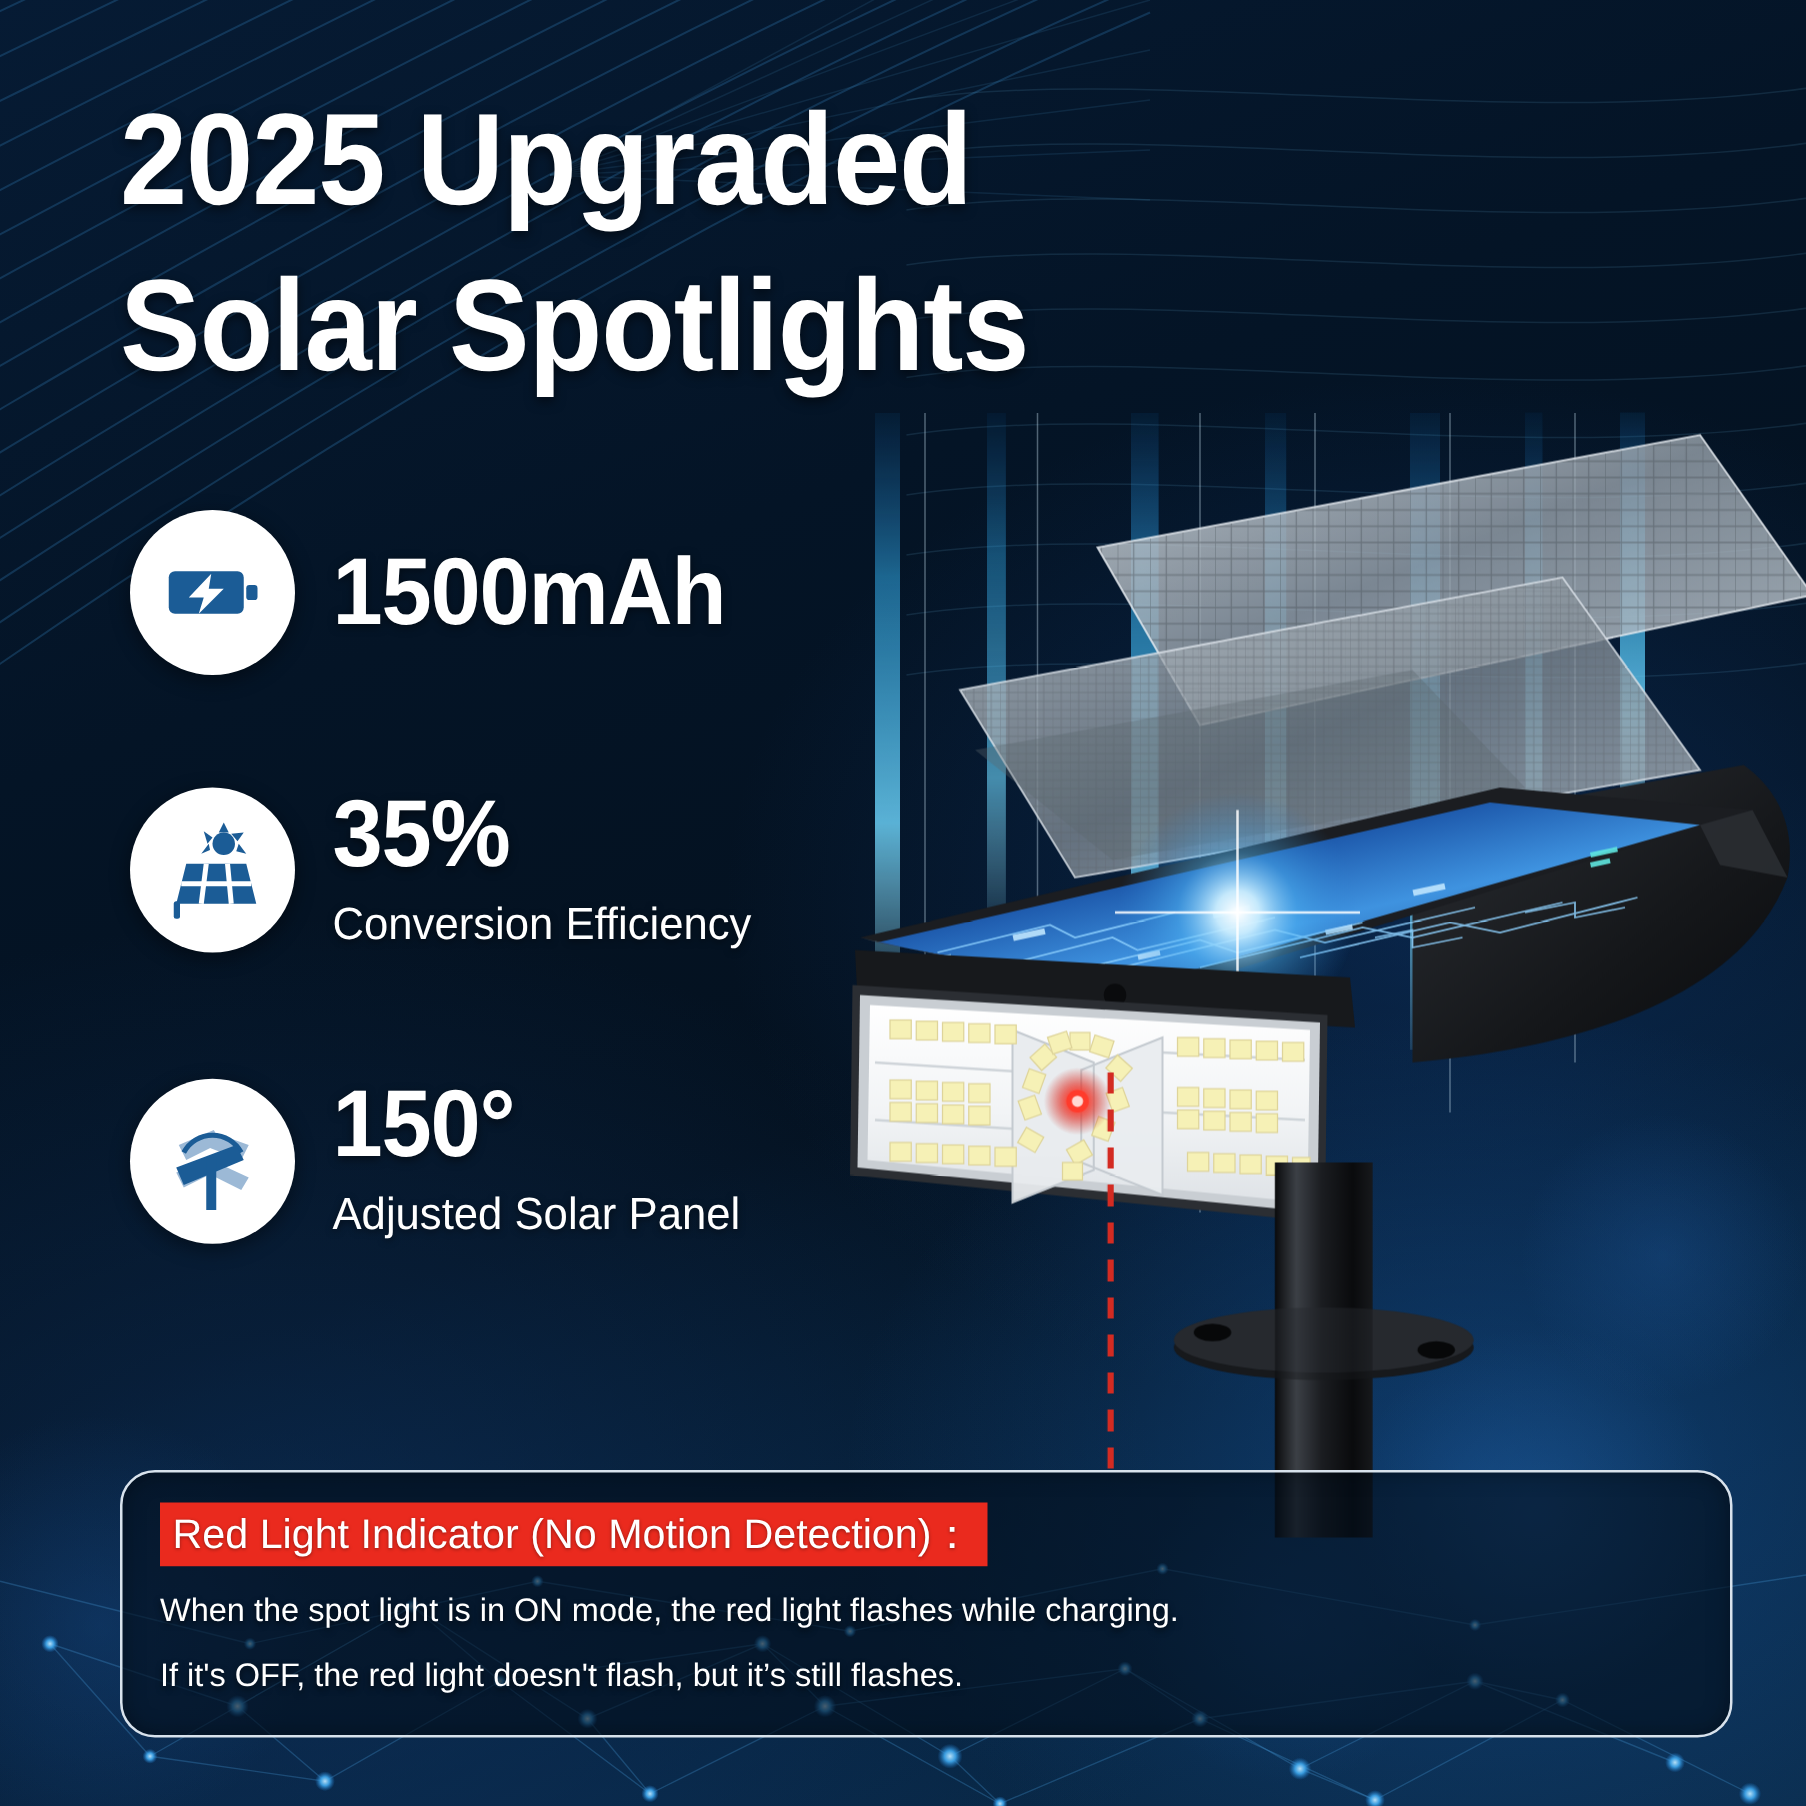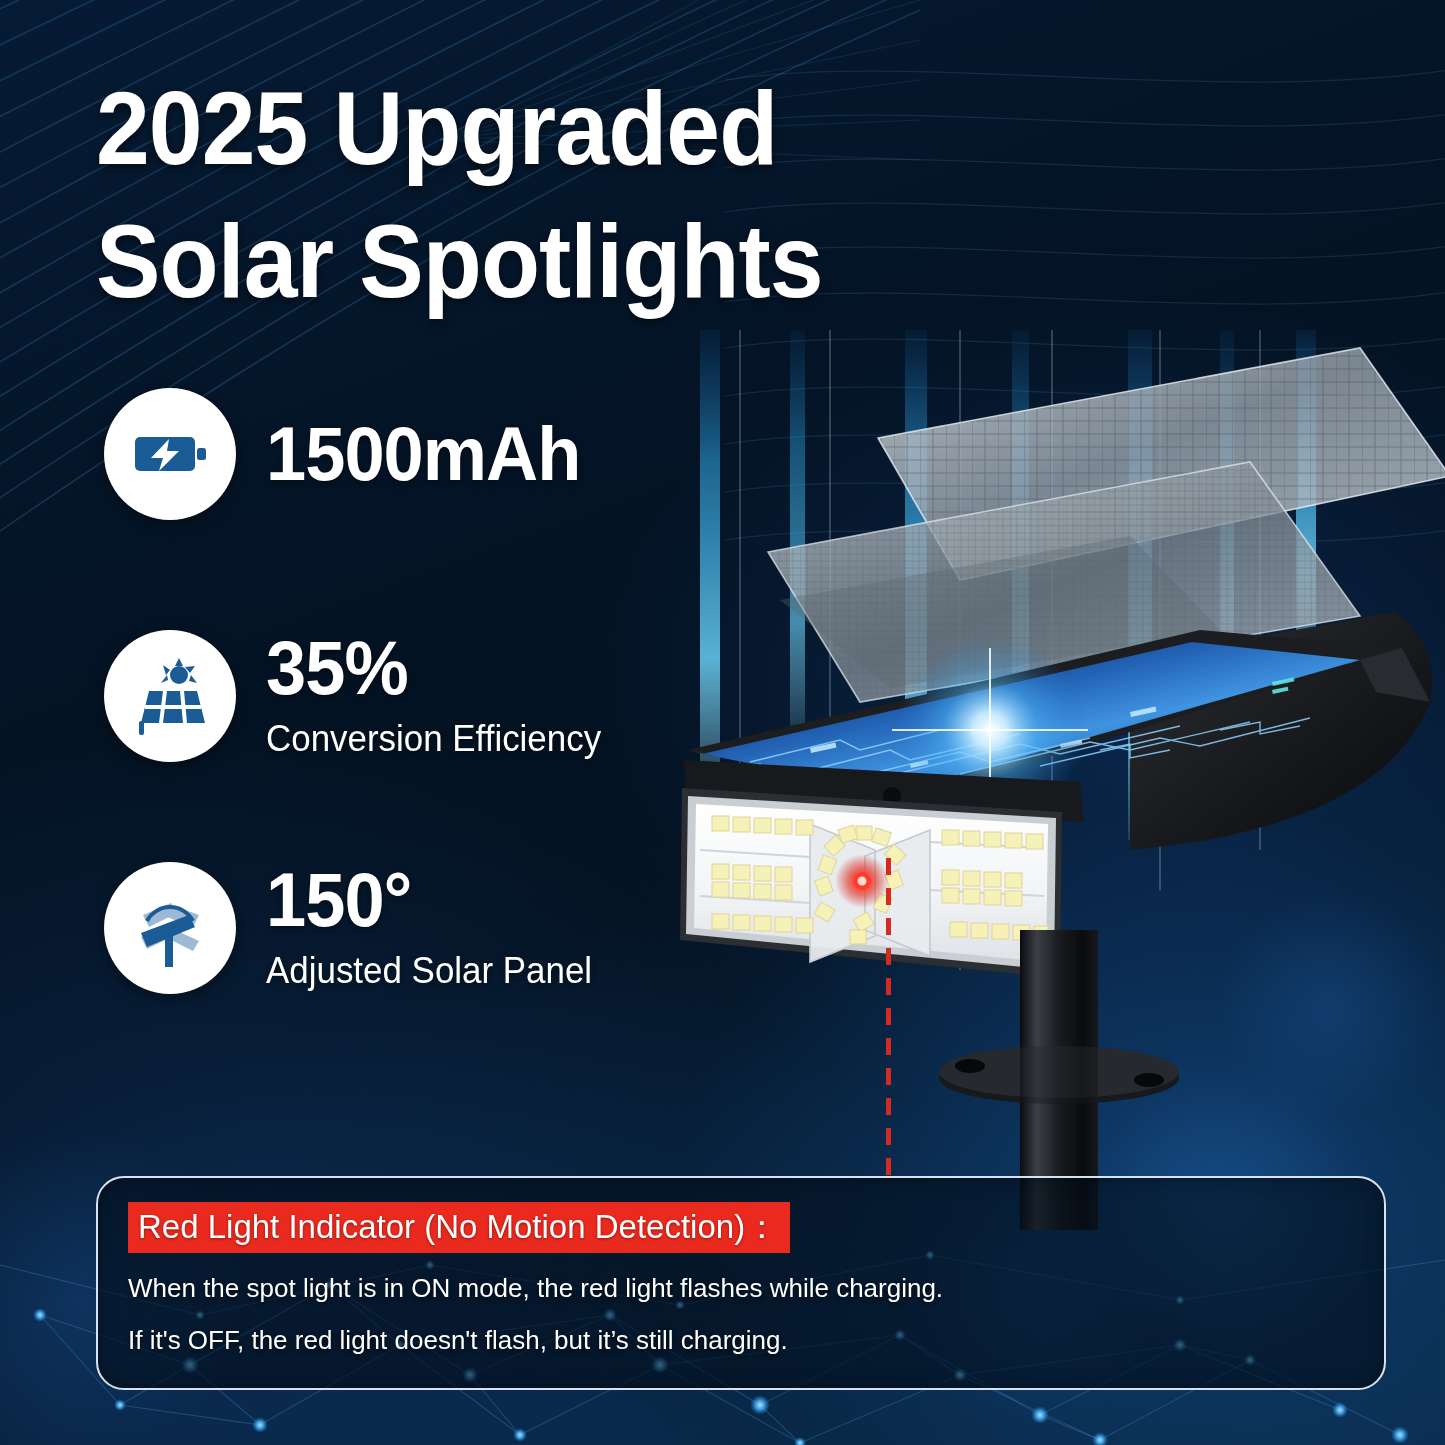--- a/index.html
+++ b/index.html
@@ -461,21 +461,21 @@
         <ellipse cx="399" cy="742" rx="120" ry="26" fill="#26292e"></ellipse>
         <ellipse cx="310" cy="736" rx="15" ry="7" fill="#070809"></ellipse>
         <ellipse cx="489" cy="750" rx="15" ry="7" fill="#070809"></ellipse>
         <rect x="360" y="600" width="78" height="300" fill="url(#poleg)" opacity=".55"></rect>
       </g>
     </svg>
   </div>
 
   <div class="dashline"></div>
 
-  <div class="feature" style="left:104px; top:388px;">
+  <div class="feature" style="left:104px; top:408px;">
     <div class="fbadge">
       <svg width="86" height="86" viewBox="0 0 86 86">
         <rect x="8" y="26" width="60" height="34" rx="5" fill="#1b5c96"></rect>
         <rect x="70" y="37" width="9" height="12" rx="2.5" fill="#1b5c96"></rect>
         <path d="M42,28 L24,47 L36,47 L32,60 L52,40 L40,40 Z" fill="#ffffff"></path>
       </svg>
     </div>
     <div class="ftext">
       <div class="fvalue">1500mAh</div>
     </div>
@@ -502,21 +502,21 @@
         </g>
         <rect x="12" y="68" width="5" height="14" rx="2" fill="#1b5c96"></rect>
       </svg>
     </div>
     <div class="ftext">
       <div class="fvalue">35%</div>
       <div class="fsub">Conversion Efficiency</div>
     </div>
   </div>
 
-  <div class="feature" style="left:104px; top:862px;">
+  <div class="feature" style="left:104px; top:862px;align-items:flex-end;">
     <div class="fbadge">
       <svg width="86" height="86" viewBox="0 0 86 86">
 
         <g fill="#7ba2c9" opacity=".75">
           <polygon points="16,30 44,18 50,28 22,42"></polygon>
           <polygon points="44,20 72,30 66,42 40,32"></polygon>
           <polygon points="14,52 42,40 48,50 20,64"></polygon>
           <polygon points="46,44 72,56 66,66 42,54"></polygon>
         </g>
 
@@ -529,16 +529,16 @@
     </div>
     <div class="ftext">
       <div class="fvalue">150°</div>
       <div class="fsub">Adjusted Solar Panel</div>
     </div>
   </div>
 
   <div class="callout">
     <div class="cohead">Red Light Indicator (No Motion Detection)：</div>
     <div class="coline">When the spot light is in ON mode, the red light flashes while charging.</div>
-    <div class="coline">If it's OFF, the red light doesn't flash, but it’s still charging.</div>
+    <div class="coline">If it's OFF, the red light doesn't flash, but it’s still flashes.</div>
   </div>
 
 </div>
 
 </body></html>

